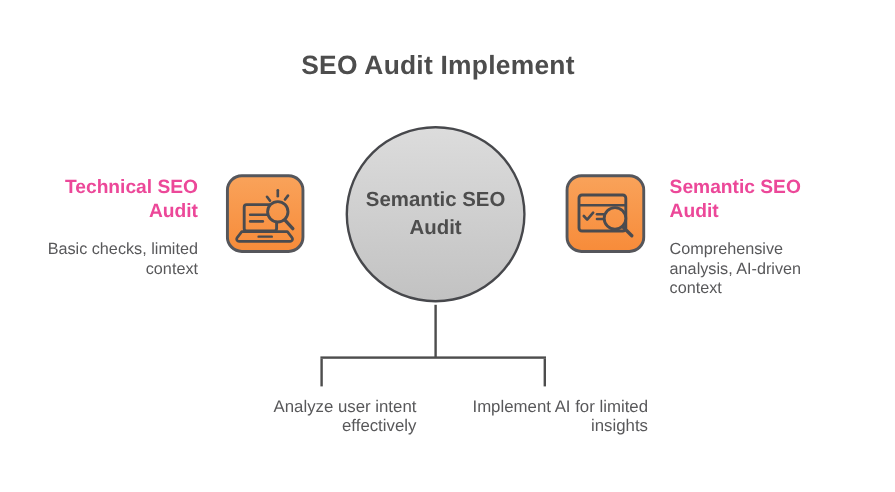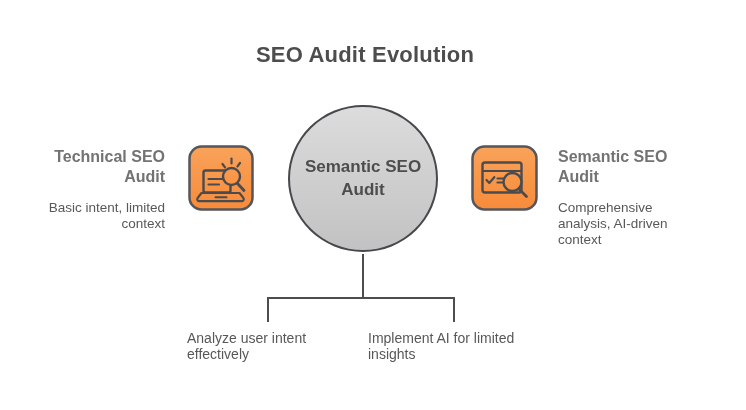--- a/index.html
+++ b/index.html
@@ -65,54 +65,54 @@
   }
   .side-text.right {
     left: 558px;
     width: 128px;
     text-align: left;
   }
   .side-heading {
     font-size: 16px;
     font-weight: bold;
     line-height: 1.22;
-    color: #737373;
+    color: #ec4899;
   }
   .side-desc {
     margin-top: 14px;
     font-size: 13.5px;
     line-height: 1.2;
     color: #58585a;
   }
   .line {
     position: absolute;
     background: #4d4d4d;
   }
   .line.v-main  { left: 362px; top: 254px; width: 2px; height: 44px; }
   .line.h-bar   { left: 267px; top: 297px; width: 188px; height: 2px; }
   .line.stub-l  { left: 267px; top: 299px; width: 2px; height: 23px; }
   .line.stub-r  { left: 453px; top: 299px; width: 2px; height: 23px; }
 
   .child-label {
     position: absolute;
     top: 331px;
-    text-align: left;
+    text-align: right;
     font-size: 14px;
     line-height: 1.12;
     color: #58585a;
   }
   .child-label.first  { left: 187px; width: 160px; }
   .child-label.second { left: 368px; width: 172px; }
 </style>
 </head>
 <body>
 
 <div class="canvas">
 
-  <div class="title">SEO Audit Evolution</div>
+  <div class="title">SEO Audit Implement</div>
 
   <div class="center-node">
     <div class="center-node-label">Semantic SEO Audit</div>
   </div>
 
   <div class="icon-tile left">
     <svg width="66" height="66" viewBox="0 0 66 66">
       <defs>
         <linearGradient id="gradL" x1="0" y1="0" x2="0" y2="66" gradientUnits="userSpaceOnUse">
           <stop offset="0" stop-color="#f9a35b"></stop>
@@ -155,21 +155,21 @@
       <path d="M26.5 33.5 H35.5" fill="none" stroke="#4a4b4f" stroke-width="2.2" stroke-linecap="round"></path>
       <path d="M26.5 37.5 H32.5" fill="none" stroke="#4a4b4f" stroke-width="2.2" stroke-linecap="round"></path>
 
       <circle cx="41.5" cy="37" r="9" fill="url(#gradR)" stroke="#4a4b4f" stroke-width="2.4"></circle>
       <path d="M48 44 L55.5 51.5" fill="none" stroke="#4a4b4f" stroke-width="2.8" stroke-linecap="round"></path>
     </svg>
   </div>
 
   <div class="side-text left">
     <div class="side-heading">Technical SEO Audit</div>
-    <div class="side-desc">Basic intent, limited context</div>
+    <div class="side-desc">Basic checks, limited context</div>
   </div>
 
   <div class="side-text right">
     <div class="side-heading">Semantic SEO Audit</div>
     <div class="side-desc">Comprehensive analysis, AI-driven context</div>
   </div>
 
   <div class="line v-main"></div>
   <div class="line h-bar"></div>
   <div class="line stub-l"></div>

